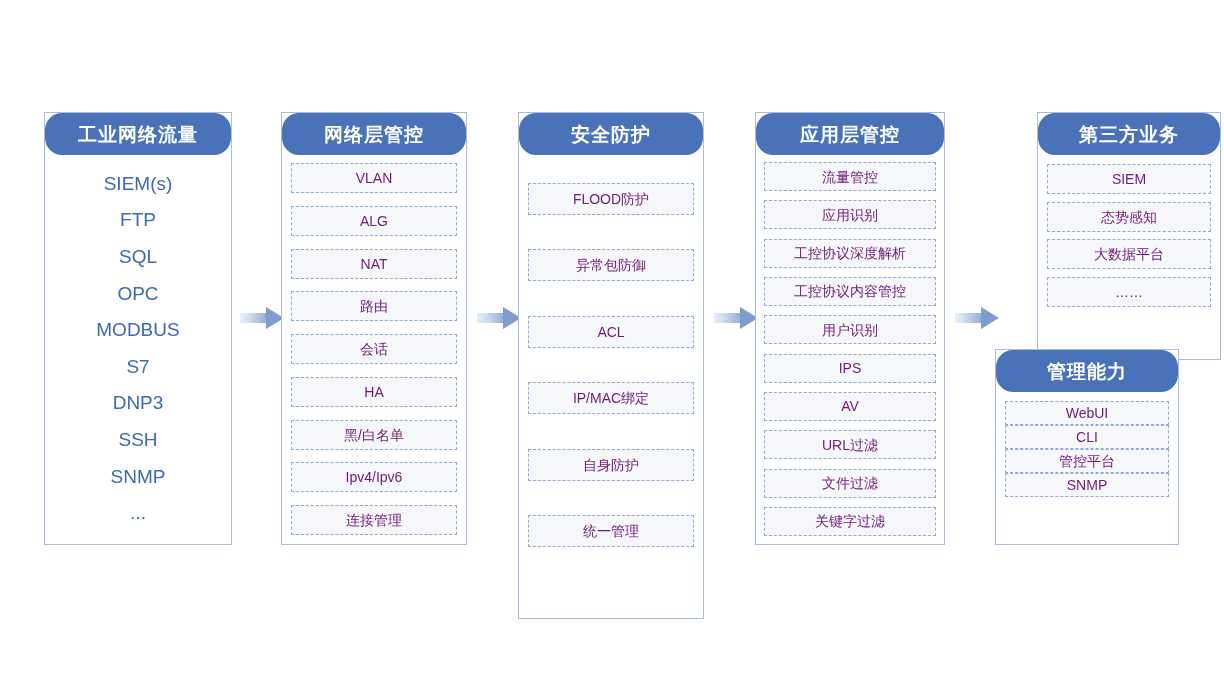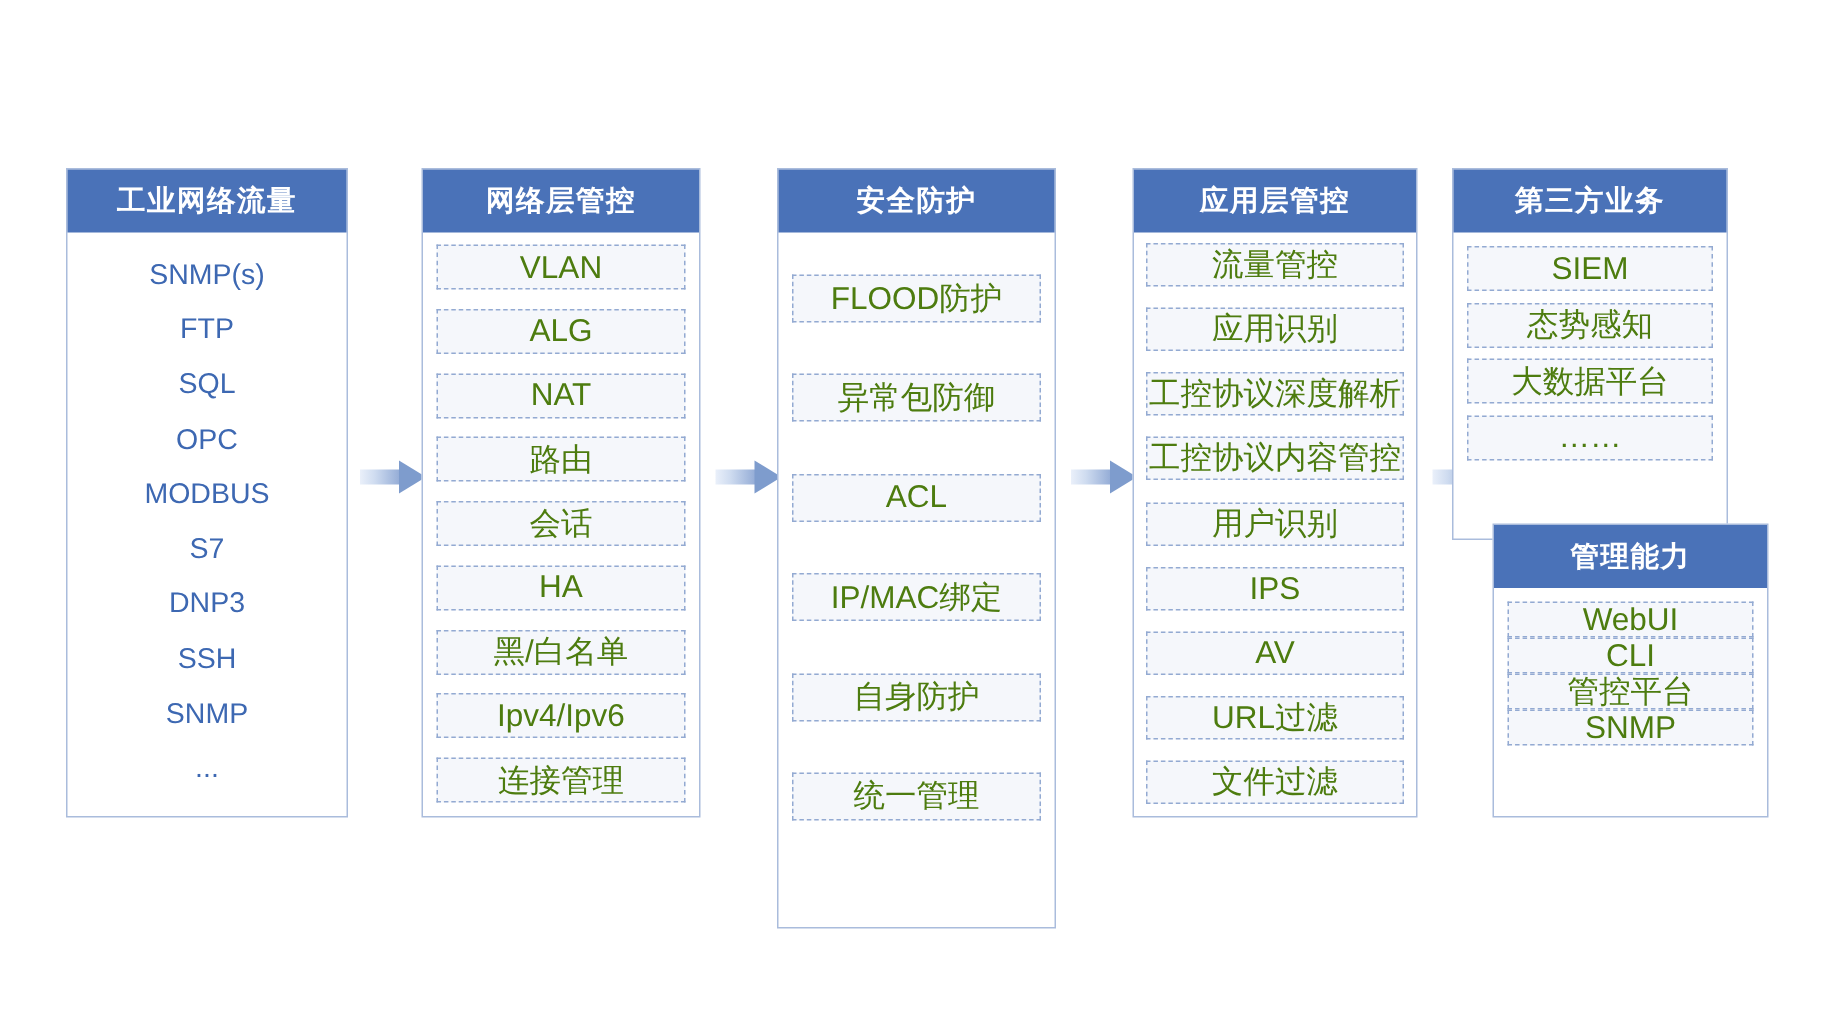--- a/index.html
+++ b/index.html
@@ -35,20 +35,21 @@
     height: 42px;
     background: #4a72b8;
     color: #ffffff;
     font-size: 19px;
     font-weight: bold;
     letter-spacing: 1px;
     display: flex;
     align-items: center;
     justify-content: center;
     line-height: 1;
+    border-radius: 17px;
   }
   .panel-body {
     box-sizing: border-box;
     width: 100%;
     padding: 8px 8px 8px 8px;
     display: flex;
     flex-direction: column;
   }
 
   
@@ -63,22 +64,22 @@
     text-align: center;
     line-height: 1;
     width: 100%;
   }
 
   
   .chip {
     box-sizing: border-box;
     background: #f5f7fb;
     border: 1px dashed #93aad2;
-    color: #4d7c0f;
-    font-size: 21px;
+    color: #701a75;
+    font-size: 14px;
     text-align: right;
     display: flex;
     align-items: center;
     justify-content: center;
     line-height: 1;
   }
 
   
   .body-c2 { padding: 8px 9px 10px 9px; justify-content: space-between; height: 100%; }
   .body-c2 .chip { height: 30px; }
@@ -125,21 +126,21 @@
   }
 </style>
 </head>
 <body>
 
 <div id="stage">
 
   <div class="panel" style="left:44px; top:112px; width:188px; height:433px;">
     <div class="panel-header">工业网络流量</div>
     <div class="panel-body plain-body" style="height:390px;">
-      <div class="plain-item">SNMP(s)</div>
+      <div class="plain-item">SIEM(s)</div>
       <div class="plain-item">FTP</div>
       <div class="plain-item">SQL</div>
       <div class="plain-item">OPC</div>
       <div class="plain-item">MODBUS</div>
       <div class="plain-item">S7</div>
       <div class="plain-item">DNP3</div>
       <div class="plain-item">SSH</div>
       <div class="plain-item">SNMP</div>
       <div class="plain-item">...</div>
     </div>
@@ -192,29 +193,30 @@
     <div class="panel-body body-c4" style="height:390px;">
       <div class="chip">流量管控</div>
       <div class="chip">应用识别</div>
       <div class="chip">工控协议深度解析</div>
       <div class="chip">工控协议内容管控</div>
       <div class="chip">用户识别</div>
       <div class="chip">IPS</div>
       <div class="chip">AV</div>
       <div class="chip">URL过滤</div>
       <div class="chip">文件过滤</div>
+      <div class="chip">关键字过滤</div>
     </div>
   </div>
 
   <div class="arrow" style="left:955px; top:307px;">
     <div class="shaft"></div>
     <div class="head"></div>
   </div>
 
-  <div class="panel" style="left:968px; top:112px; width:184px; height:248px;">
+  <div class="panel" style="left:1037px; top:112px; width:184px; height:248px;">
     <div class="panel-header">第三方业务</div>
     <div class="panel-body body-c5a" style="height:163px;">
       <div class="chip">SIEM</div>
       <div class="chip">态势感知</div>
       <div class="chip">大数据平台</div>
       <div class="chip">……</div>
     </div>
   </div>
 
   <div class="panel" style="left:995px; top:349px; width:184px; height:196px;">

